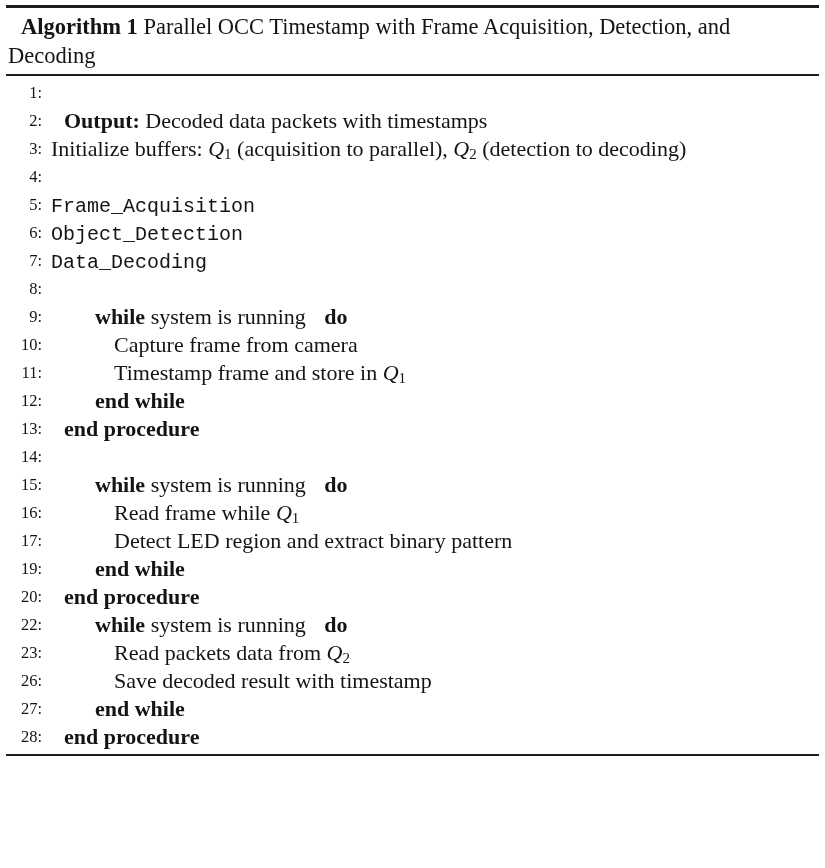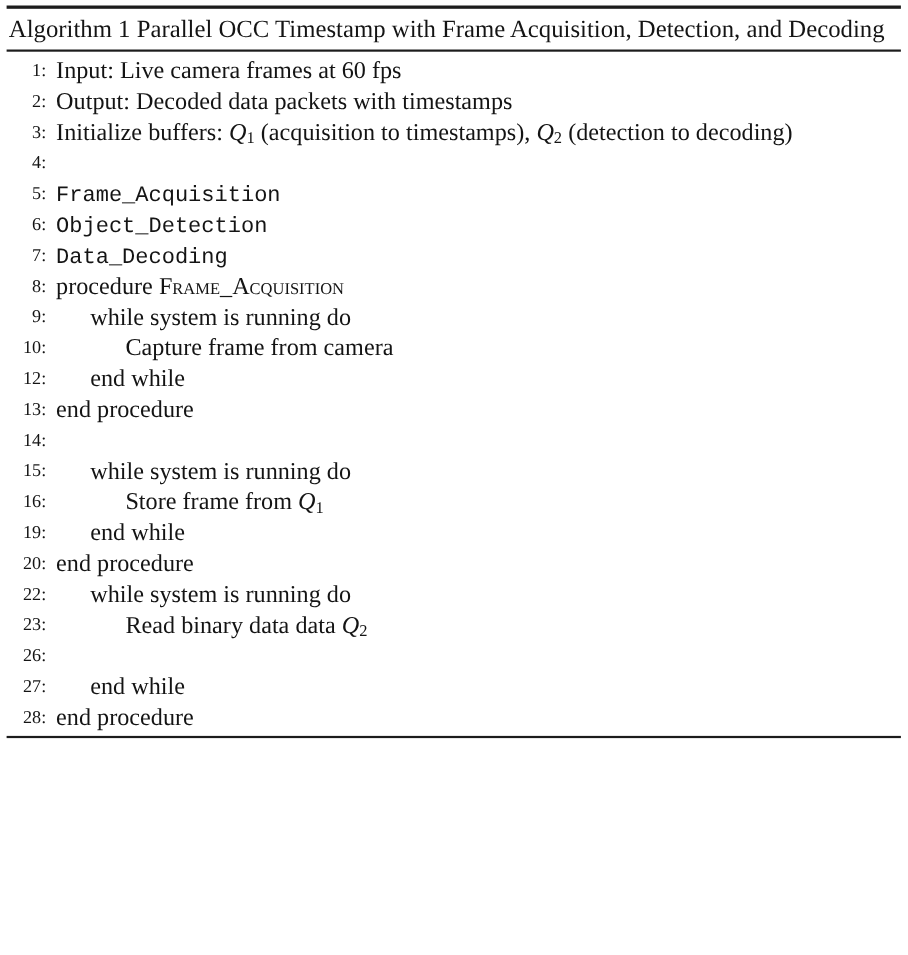--- a/index.html
+++ b/index.html
@@ -31,21 +31,21 @@
     flex: none;
     width: 36px;
     text-align: right;
     font-size: 16.5px;
   }
   .content { margin-left: 9px; }
   .indent-0 { padding-left: 0; }
   .indent-1 { padding-left: 31px; }
   .indent-2 { padding-left: 63px; }
   .seg-plain { }
-  .seg-bold { font-weight: normal; }
+  .seg-bold { font-weight: bold; margin-left: 13px; }
   .seg-tt {
     font-family: "Liberation Mono", "DejaVu Sans Mono", monospace;
     font-size: 20px;
   }
   .seg-sc { font-variant: small-caps; }
   .seg-math { font-style: italic; }
   .seg-sub {
     font-size: 15px;
     vertical-align: -0.2em;
   }
@@ -56,94 +56,101 @@
 <div class="algorithm">
   <div class="rule-top"></div>
   <div class="header">
     <span class="seg-bold">Algorithm 1</span>
     <span> Parallel OCC Timestamp with Frame Acquisition, Detection, and Decoding</span>
   </div>
   <div class="rule-mid"></div>
   <div class="alg-body">
       <div class="line">
         <span class="num">1:</span>
-        <span class="content indent-0"><span class="seg-bold">Input:</span><span class="seg-plain"> Live camera frames at 60 fps</span></span>
       </div>
       <div class="line">
         <span class="num">2:</span>
         <span class="content indent-0"><span class="seg-bold">Output:</span><span class="seg-plain"> Decoded data packets with timestamps</span></span>
       </div>
       <div class="line">
         <span class="num">3:</span>
-        <span class="content indent-0"><span class="seg-plain">Initialize buffers: </span><span class="seg-math">Q</span><span class="seg-sub">1</span><span class="seg-plain"> (acquisition to timestamps), </span><span class="seg-math">Q</span><span class="seg-sub">2</span><span class="seg-plain"> (detection to decoding)</span></span>
+        <span class="content indent-0"><span class="seg-plain">Initialize buffers: </span><span class="seg-math">Q</span><span class="seg-sub">1</span><span class="seg-plain"> (acquisition to parallel), </span><span class="seg-math">Q</span><span class="seg-sub">2</span><span class="seg-plain"> (detection to decoding)</span></span>
       </div>
       <div class="line">
         <span class="num">4:</span>
       </div>
       <div class="line">
         <span class="num">5:</span>
         <span class="content indent-0"><span class="seg-tt">Frame_Acquisition</span></span>
       </div>
       <div class="line">
         <span class="num">6:</span>
         <span class="content indent-0"><span class="seg-tt">Object_Detection</span></span>
       </div>
       <div class="line">
         <span class="num">7:</span>
         <span class="content indent-0"><span class="seg-tt">Data_Decoding</span></span>
       </div>
       <div class="line">
         <span class="num">8:</span>
-        <span class="content indent-0"><span class="seg-bold">procedure </span><span class="seg-sc">Frame_Acquisition</span></span>
       </div>
       <div class="line">
         <span class="num">9:</span>
         <span class="content indent-1"><span class="seg-bold">while </span><span class="seg-plain">system is running </span><span class="seg-bold">do</span></span>
       </div>
       <div class="line">
         <span class="num">10:</span>
         <span class="content indent-2"><span class="seg-plain">Capture frame from camera</span></span>
+      </div>
+      <div class="line">
+        <span class="num">11:</span>
+        <span class="content indent-2"><span class="seg-plain">Timestamp frame and store in </span><span class="seg-math">Q</span><span class="seg-sub">1</span></span>
       </div>
       <div class="line">
         <span class="num">12:</span>
         <span class="content indent-1"><span class="seg-bold">end while</span></span>
       </div>
       <div class="line">
         <span class="num">13:</span>
         <span class="content indent-0"><span class="seg-bold">end procedure</span></span>
       </div>
       <div class="line">
         <span class="num">14:</span>
       </div>
       <div class="line">
         <span class="num">15:</span>
         <span class="content indent-1"><span class="seg-bold">while </span><span class="seg-plain">system is running </span><span class="seg-bold">do</span></span>
       </div>
       <div class="line">
         <span class="num">16:</span>
-        <span class="content indent-2"><span class="seg-plain">Store frame from </span><span class="seg-math">Q</span><span class="seg-sub">1</span></span>
+        <span class="content indent-2"><span class="seg-plain">Read frame while </span><span class="seg-math">Q</span><span class="seg-sub">1</span></span>
+      </div>
+      <div class="line">
+        <span class="num">17:</span>
+        <span class="content indent-2"><span class="seg-plain">Detect LED region and extract binary pattern</span></span>
       </div>
       <div class="line">
         <span class="num">19:</span>
         <span class="content indent-1"><span class="seg-bold">end while</span></span>
       </div>
       <div class="line">
         <span class="num">20:</span>
         <span class="content indent-0"><span class="seg-bold">end procedure</span></span>
       </div>
       <div class="line">
         <span class="num">22:</span>
         <span class="content indent-1"><span class="seg-bold">while </span><span class="seg-plain">system is running </span><span class="seg-bold">do</span></span>
       </div>
       <div class="line">
         <span class="num">23:</span>
-        <span class="content indent-2"><span class="seg-plain">Read binary data data </span><span class="seg-math">Q</span><span class="seg-sub">2</span></span>
+        <span class="content indent-2"><span class="seg-plain">Read packets data from </span><span class="seg-math">Q</span><span class="seg-sub">2</span></span>
       </div>
       <div class="line">
         <span class="num">26:</span>
+        <span class="content indent-2"><span class="seg-plain">Save decoded result with timestamp</span></span>
       </div>
       <div class="line">
         <span class="num">27:</span>
         <span class="content indent-1"><span class="seg-bold">end while</span></span>
       </div>
       <div class="line">
         <span class="num">28:</span>
         <span class="content indent-0"><span class="seg-bold">end procedure</span></span>
       </div>
     </div>

